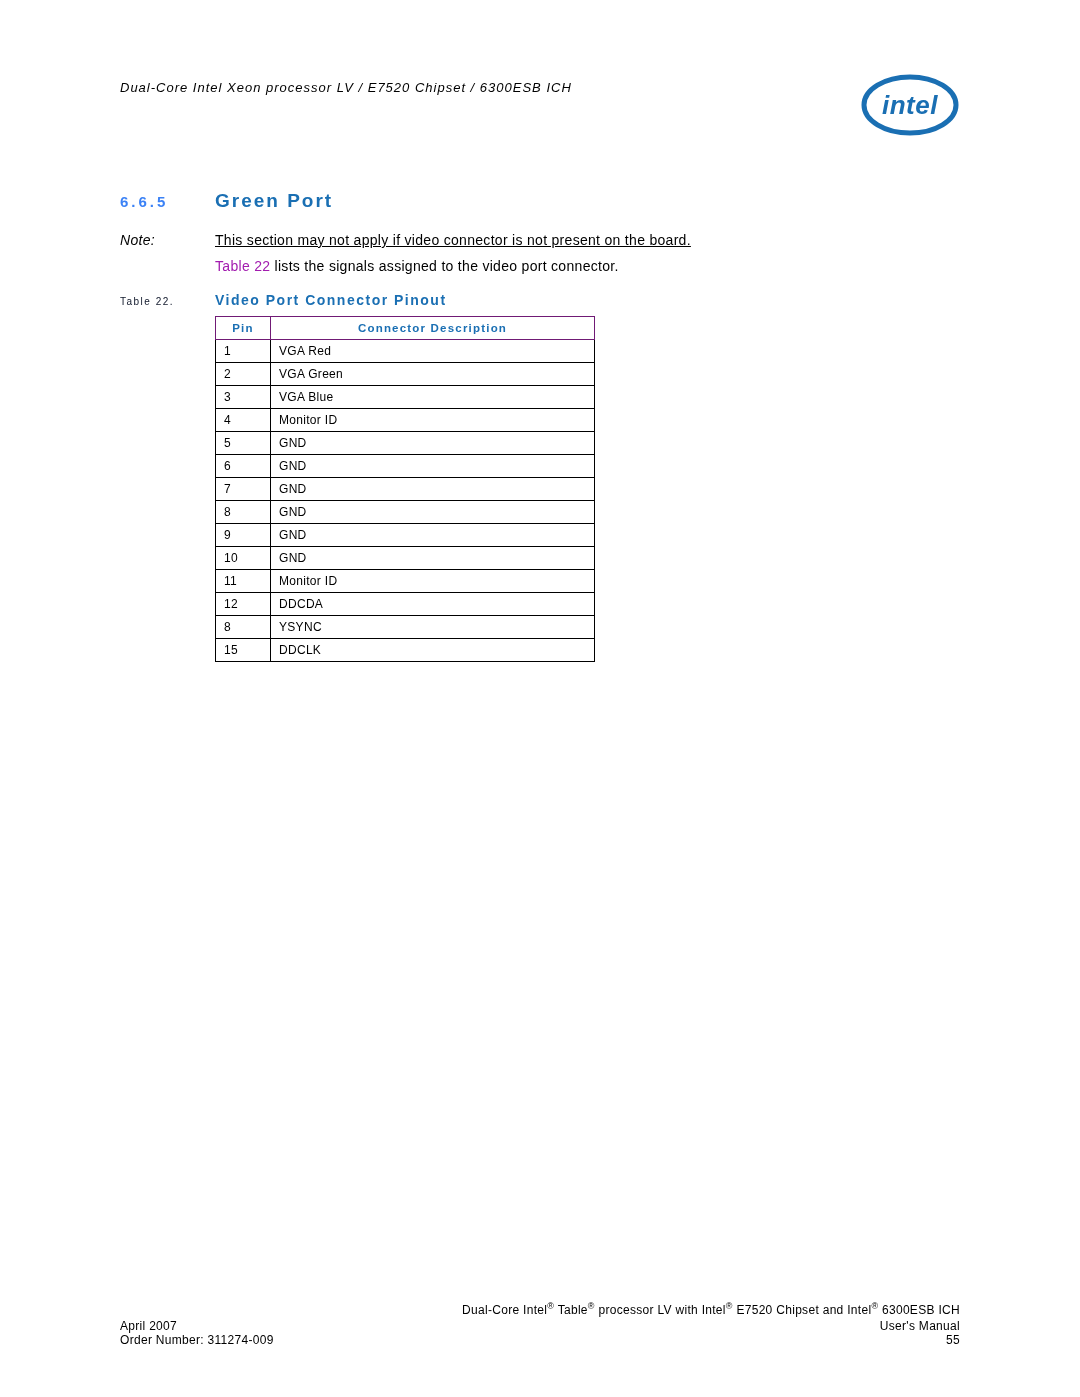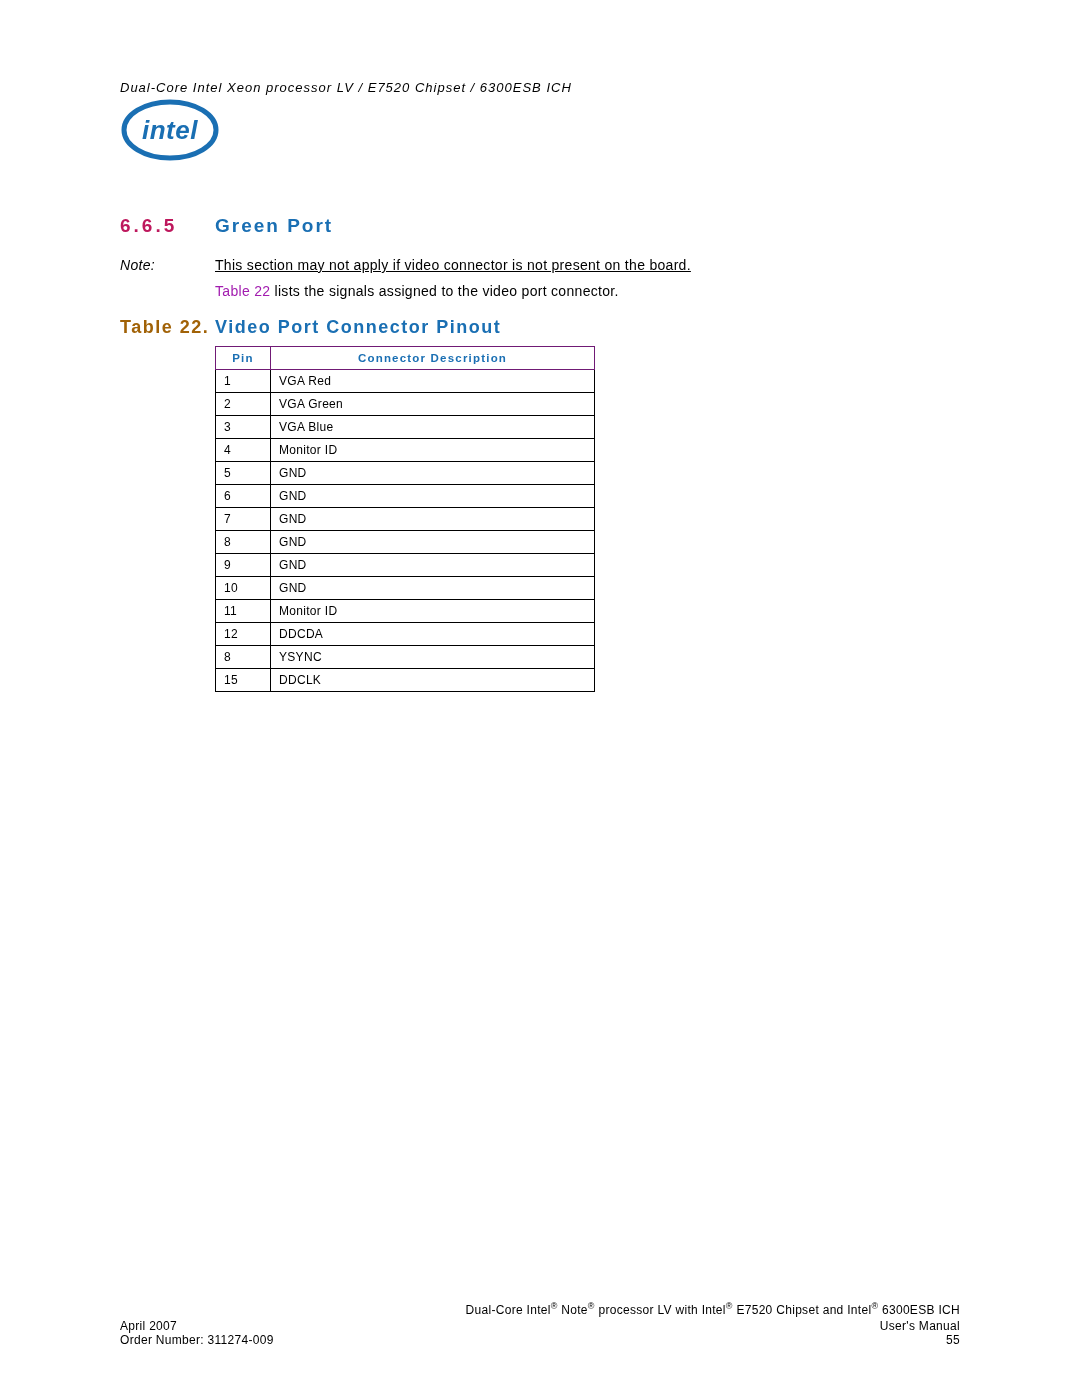--- a/index.html
+++ b/index.html
@@ -15,38 +15,37 @@
   .page {
     position: absolute;
     top: 0; left: 0; right: 0; bottom: 0;
     padding: 70px 120px 50px 120px;
   }
   .header-row {
     display: flex;
     justify-content: space-between;
     align-items: flex-start;
     margin-bottom: 50px;
-    flex-direction: column;
   }
   .header-text {
     font-style: italic;
     font-size: 13px;
     letter-spacing: 1px;
     color: #000;
     margin-top: 10px;
   }
   .logo-box { width: 100px; height: 70px; }
   .section-row {
     display: flex;
     align-items: baseline;
     margin-bottom: 20px;
   }
   .section-number {
-    color: #be185d;
-    font-size: 19px;
+    color: #3b82f6;
+    font-size: 15px;
     font-weight: bold;
     letter-spacing: 3px;
     width: 95px;
     flex-shrink: 0;
   }
   .section-title {
     color: #1a6fb3;
     font-size: 19px;
     font-weight: bold;
     letter-spacing: 2px;
@@ -71,30 +70,30 @@
   }
   .body-indent { width: 95px; flex-shrink: 0; }
   .body-text { letter-spacing: 0.3px; }
   .xref { color: #a21caf; }
   .table-caption-row {
     display: flex;
     align-items: baseline;
     margin-bottom: 8px;
   }
   .table-caption-num {
-    color: #a16207;
-    font-size: 18px;
-    font-weight: bold;
+    color: #0f172a;
+    font-size: 10px;
+    font-weight: normal;
     letter-spacing: 1.5px;
     width: 95px;
     flex-shrink: 0;
   }
   .table-caption-title {
     color: #1a6fb3;
-    font-size: 18px;
+    font-size: 14px;
     font-weight: bold;
     letter-spacing: 1.5px;
   }
   .pinout-table {
     margin-left: 95px;
     border-collapse: collapse;
     width: 380px;
     font-size: 12px;
   }
   .pinout-table th {
@@ -233,21 +232,21 @@
         </tr>
         <tr>
           <td class="pin">15</td>
           <td>DDCLK</td>
         </tr>
       </tbody>
   </table>
 
   <div class="footer">
     <div class="footer-top">
-      <span>Dual-Core Intel</span><sup>®</sup><span> Note</span><sup>®</sup><span> processor LV with Intel</span><sup>®</sup><span> E7520 Chipset and Intel</span><sup>®</sup><span> 6300ESB ICH</span>
+      <span>Dual-Core Intel</span><sup>®</sup><span> Table</span><sup>®</sup><span> processor LV with Intel</span><sup>®</sup><span> E7520 Chipset and Intel</span><sup>®</sup><span> 6300ESB ICH</span>
     </div>
     <div class="footer-bottom">
       <div class="footer-left">
         <div>April 2007</div>
         <div>Order Number: 311274-009</div>
       </div>
       <div class="footer-right">
         <div>User's Manual</div>
         <div>55</div>
       </div>

